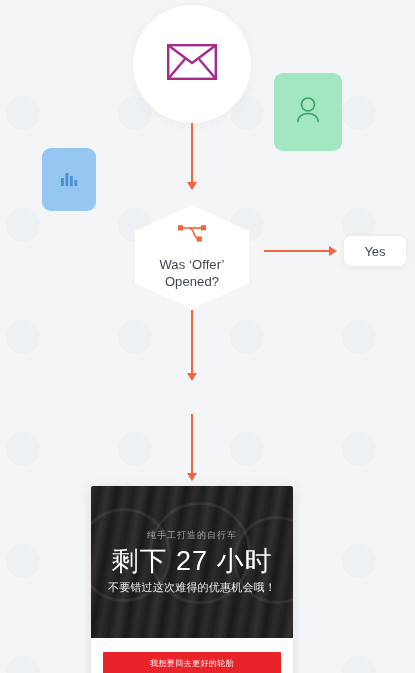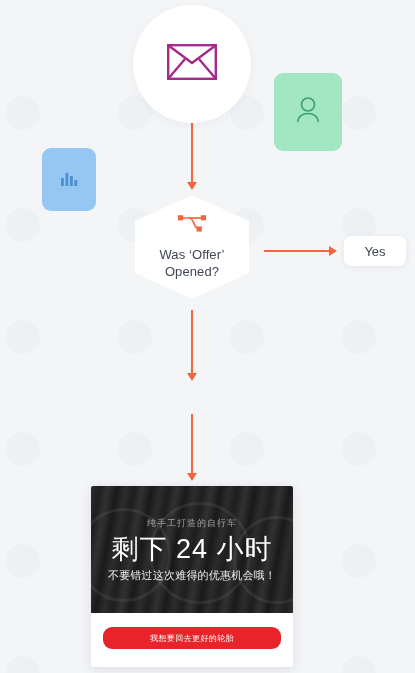--- a/index.html
+++ b/index.html
@@ -131,21 +131,21 @@
     position: absolute;
     width: 202px;
     background: #ffffff;
     border-radius: 3px;
     box-shadow: 0 2px 12px rgba(40,50,70,.12);
     overflow: hidden;
     z-index: 3;
   }
   .promo-hero {
     position: relative;
-    height: 127px;
+    height: 152px;
     background:
       linear-gradient(rgba(20,20,22,.52), rgba(20,20,22,.52)),
       repeating-linear-gradient(100deg, #4a4643 0px, #2b2927 9px, #55504c 17px, #211f1e 26px, #46423f 34px),
       #3a3735;
     display: flex;
     flex-direction: column;
     align-items: center;
     justify-content: center;
     overflow: hidden;
   }
@@ -186,21 +186,21 @@
     background: #ffffff;
     padding: 14px 12px 18px 12px;
     display: flex;
     justify-content: center;
   }
   .promo-cta {
     width: 100%;
     height: 22px;
     background: #e8242a;
     border: none;
-    border-radius: 9px;
+    border-radius: 1px;
     color: #ffffff;
     font-size: 8px;
     letter-spacing: .4px;
     cursor: pointer;
     font-family: "Liberation Sans", sans-serif;
     display: flex;
     align-items: center;
     justify-content: center;
   }
 </style>
@@ -259,21 +259,21 @@
         <path d="M1.2 1.2 L25 19 L48.8 1.2" stroke="#a52a8a" stroke-width="2.4" fill="none"></path>
         <path d="M1.2 34.8 L18 15" stroke="#a52a8a" stroke-width="2.4" fill="none"></path>
         <path d="M48.8 34.8 L32 15" stroke="#a52a8a" stroke-width="2.4" fill="none"></path>
       </svg>
     </span>
   </div>
 
   <div class="conn conn-v" style="left:191px; top:123px; height:62px;"></div>
   <div class="arrowhead-down" style="left:186.5px; top:182px;"></div>
 
-  <div class="node hex-node" style="left:135px; top:195px;">
+  <div class="node hex-node" style="left:135px; top:205px;">
     <span class="hex-icon">
       <svg width="32" height="19" viewBox="0 0 32 19" fill="none">
         <path d="M5 4 H13 C19 4 17 15 23 15" stroke="#f2663f" stroke-width="1.7" fill="none"></path>
         <path d="M13 4 H27" stroke="#f2663f" stroke-width="1.7" fill="none"></path>
         <rect x="2" y="1.2" width="5.2" height="5.2" fill="#f2663f"></rect>
         <rect x="24.8" y="1.2" width="5.2" height="5.2" fill="#f2663f"></rect>
         <rect x="20.6" y="12.4" width="5.2" height="5.2" fill="#f2663f"></rect>
       </svg>
     </span>
     <div class="hex-label">
@@ -295,21 +295,21 @@
 
   <div class="conn conn-v" style="left:191px; top:414px; height:62px;"></div>
   <div class="arrowhead-down" style="left:186.5px; top:473px;"></div>
 
   <div class="promo-card" style="left:91px; top:486px;">
     <div class="promo-hero">
       <div class="hero-wheel" style="width:88px; height:88px; left:-14px; top:22px;"></div>
       <div class="hero-wheel" style="width:96px; height:96px; left:58px; top:16px;"></div>
       <div class="hero-wheel" style="width:82px; height:82px; left:142px; top:30px;"></div>
       <div class="promo-eyebrow">纯手工打造的自行车</div>
-      <div class="promo-headline">剩下 24 小时</div>
+      <div class="promo-headline">剩下 27 小时</div>
       <div class="promo-sub">不要错过这次难得的优惠机会哦！</div>
     </div>
     <div class="promo-footer">
       <button class="promo-cta">我想要回去更好的轮胎</button>
     </div>
   </div>
 
 </div>
 
 </body></html>

